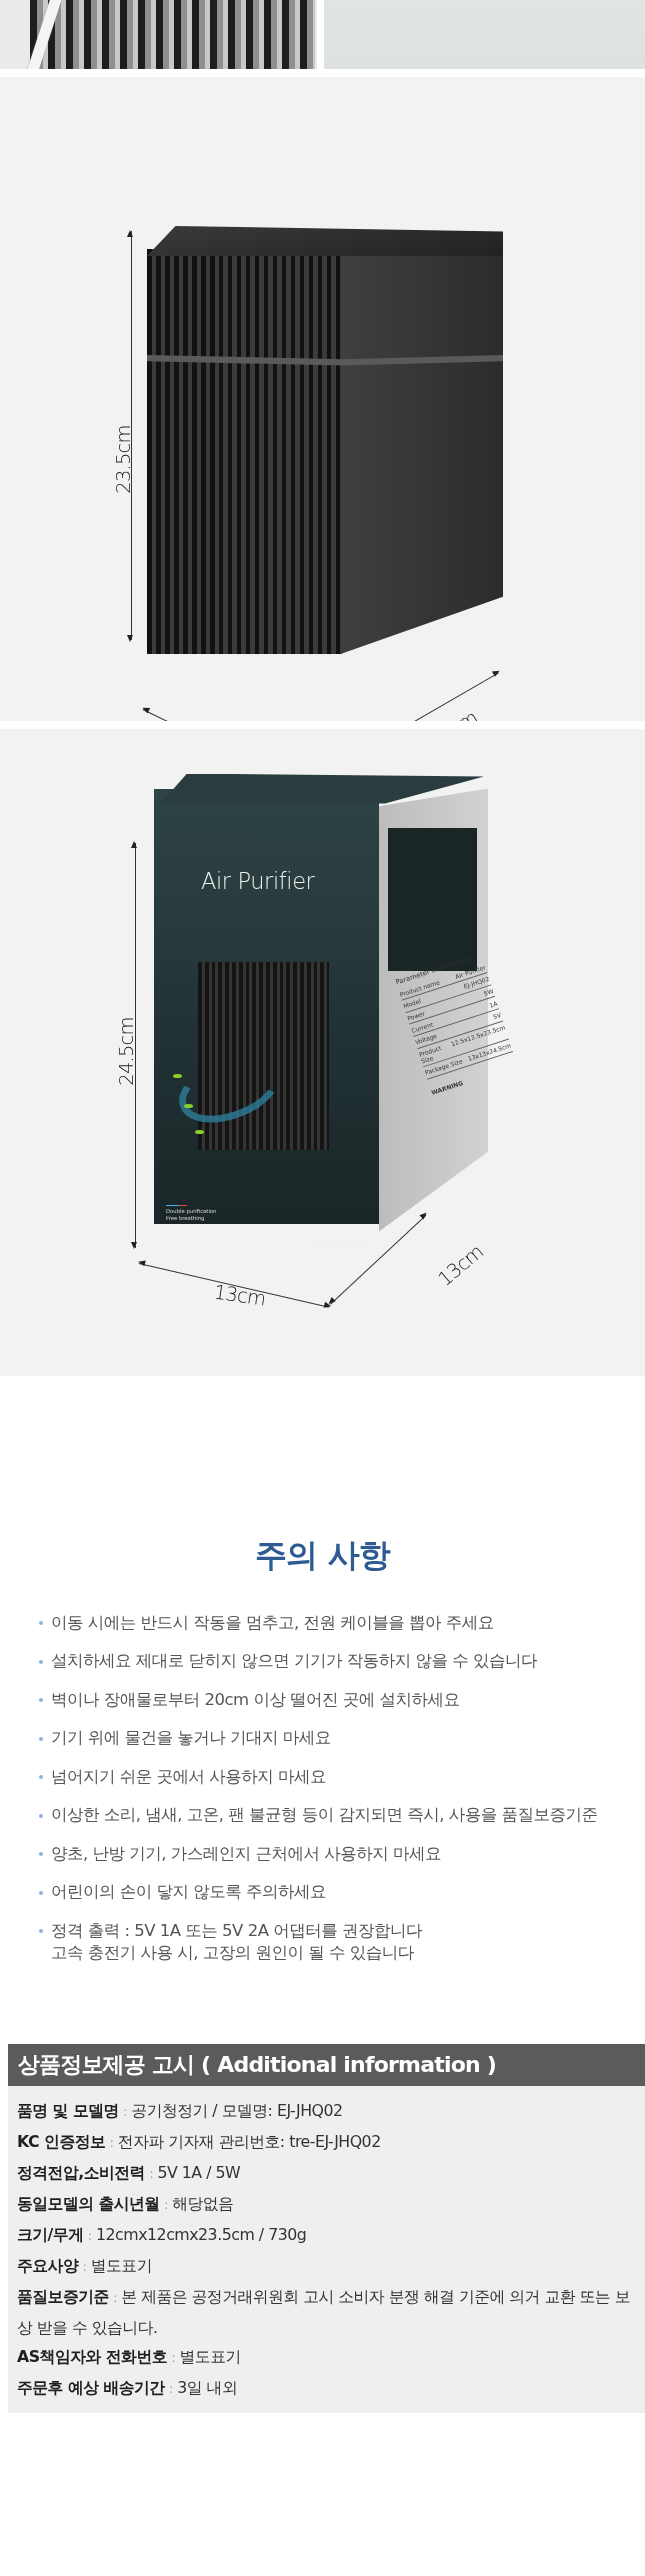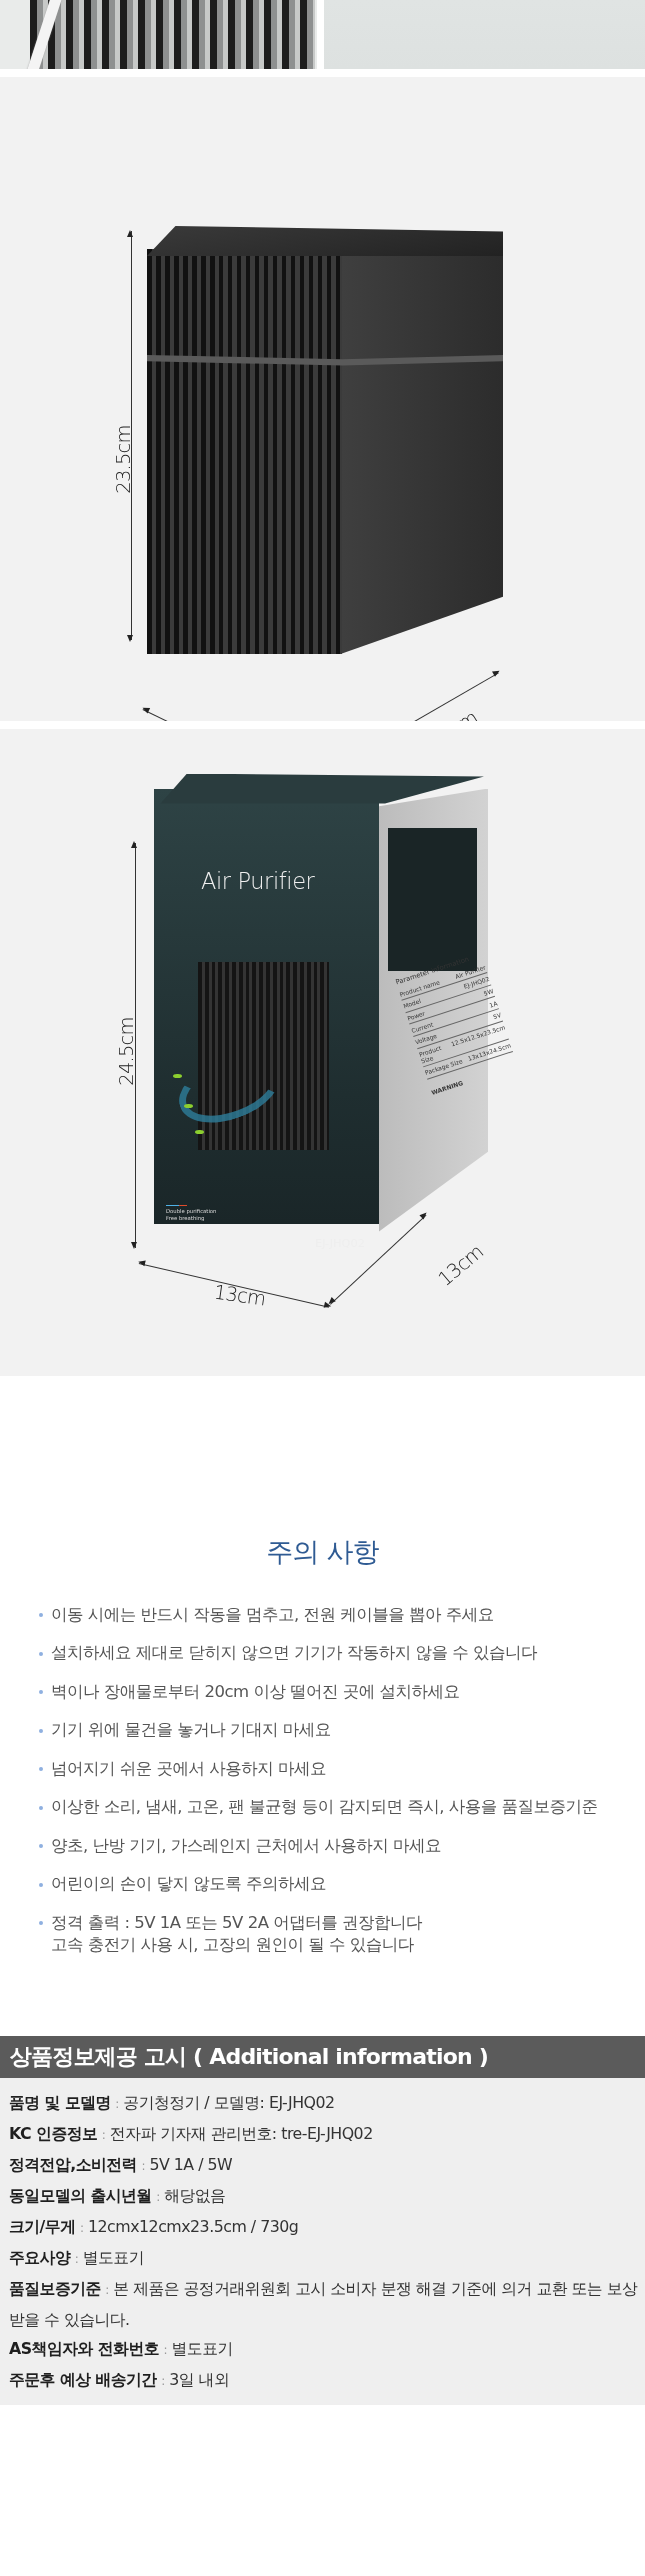--- a/index.html
+++ b/index.html
@@ -46,27 +46,27 @@
   .box-leaf { position: absolute; width: 9px; height: 4.5px; background: #8ccf2f; border-radius: 50%; }
   .box-swoosh { position: absolute; left: 22.5px; top: 270px; width: 105px; height: 60px; border: 7.5px solid #2d7d9a; border-color: transparent transparent #2d7d9a #2d7d9a; border-radius: 50%; opacity: .8; transform: rotate(-20deg); }
   .box-tag { position: absolute; left: 12px; top: 416px; color: #ddd; font-size: 5.3px; line-height: 6.8px; }
   .box-tag .bar { width: 21px; height: 1.5px; background: linear-gradient(90deg,#4fb2e6 60%,#e04b2b 60%); margin-bottom: 2.3px; }
   .box-model { position: absolute; left: 161px; top: 448px; color: #eee; font-size: 11.3px; }
   .box-param { position: absolute; left: 240px; top: 203px; width: 90px; color: #333; font-size: 6px; transform: rotate(-18deg); transform-origin: 0 0; }
   .box-param div { border-bottom: 0.8px solid #666; padding: 2.3px 0; display: flex; justify-content: space-between; }
 
   
   .caution { padding-top: 158px; padding-bottom: 0; height: 660px; }
-  .caution-title { text-align: center; font-size: 27px; font-weight: normal; color: #2f5b93; letter-spacing: -0.8px; }
+  .caution-title { text-align: center; font-size: 32px; font-weight: bold; color: #2f5b93; letter-spacing: -0.8px; }
   .caution-list { list-style: none; margin-top: 34px; padding-left: 39px; }
   .caution-list li { position: relative; font-size: 16.5px; line-height: 22px; color: #555; margin-bottom: 16.5px; letter-spacing: -0.5px; white-space: pre-line; padding-left: 12px; }
   .caution-list li::before { content: ""; position: absolute; left: 0; top: 9.8px; width: 3.8px; height: 3.8px; border-radius: 50%; background: #8fb0e0; }
 
   
-  .addl { margin-top: 0; }
+  .addl { margin-top: 8px; padding-left: 8px; }
   .addl-header { height: 42px; background: #5b5b5b; color: #fff; font-size: 22px; font-weight: bold; line-height: 42px; padding-left: 9.8px; letter-spacing: -0.8px; }
   .addl-body { background: #efefef; padding: 10.5px 6px 9px 9px; }
   .addl-row { font-size: 15.8px; line-height: 29px; color: #333; letter-spacing: -0.5px; }
   .addl-row .k { font-weight: bold; color: #1f1f1f; }
   .addl-row .sep { color: #999; margin: 0 4.5px; font-size: 12px; }
   .bottom-space { height: 44px; background: #fff; }
 </style>
 </head>
 <body>
 

